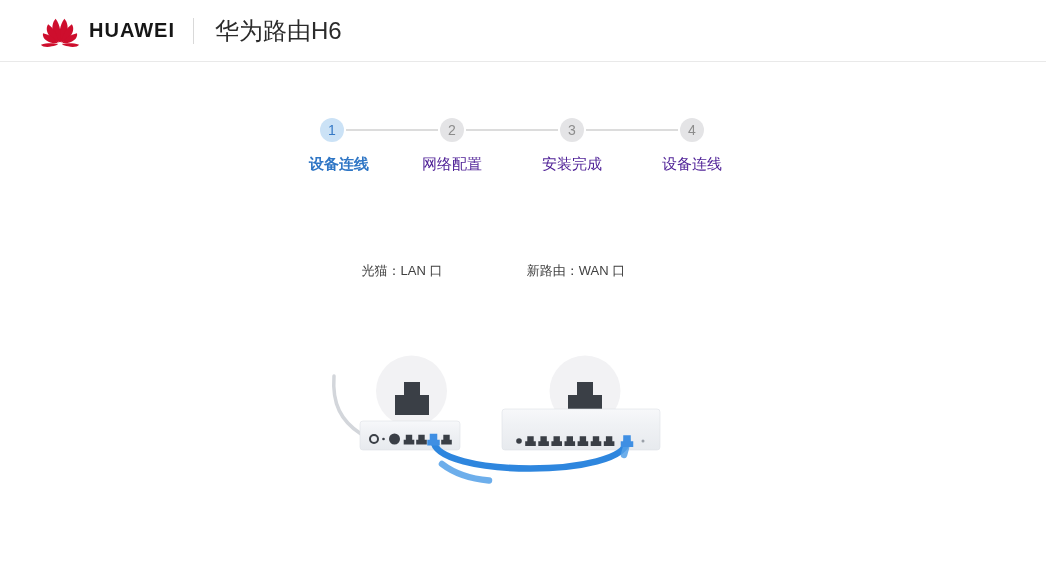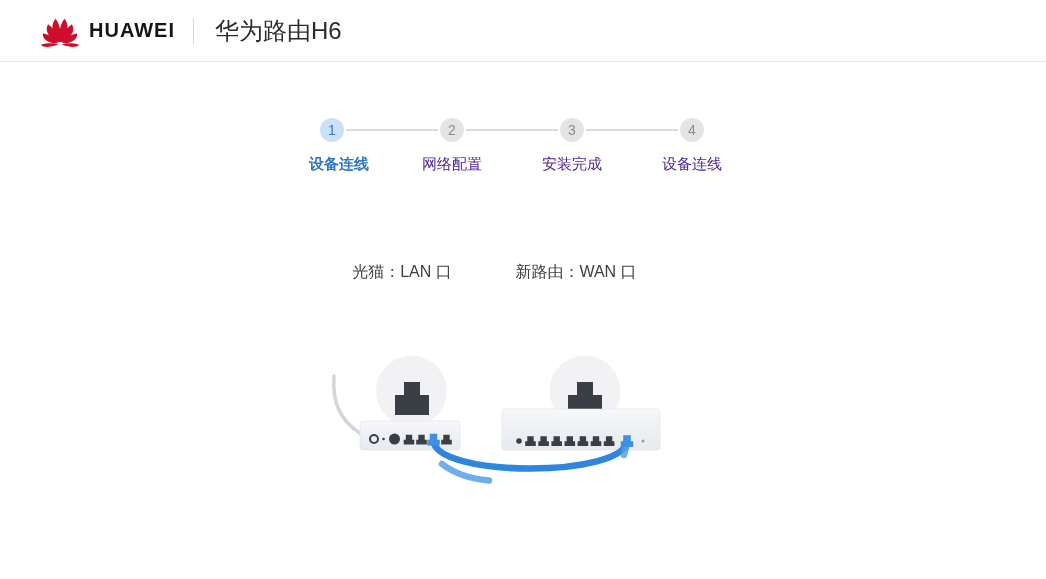--- a/index.html
+++ b/index.html
@@ -39,21 +39,21 @@
   .step--pending .step-label { color: #4c1d95; }
   .step:not(:last-child)::after {
     content: ""; position: absolute; top: 11px; left: calc(50% + 14px);
     width: 92px; height: 2px; background: #dcdcdc;
   }
 
   
   .port-labels { position: relative; width: 410px; height: 20px; margin-top: 88px; margin-left: -22px; }
   .port-label {
     position: absolute; top: 0; transform: translateX(-50%);
-    font-size: 16px; color: #404040; white-space: nowrap;
+    font-size: 13px; color: #404040; white-space: nowrap;
   }
   .port-label--modem  { left: 95px; }
   .port-label--router { left: 269px; }
 
   
   .diagram { margin-top: 63px; margin-left: -22px; }
   .diagram svg { display: block; }
 
   
   .instruction { margin-top: 47px; margin-left: -20px; font-size: 19px; color: #333333; }

